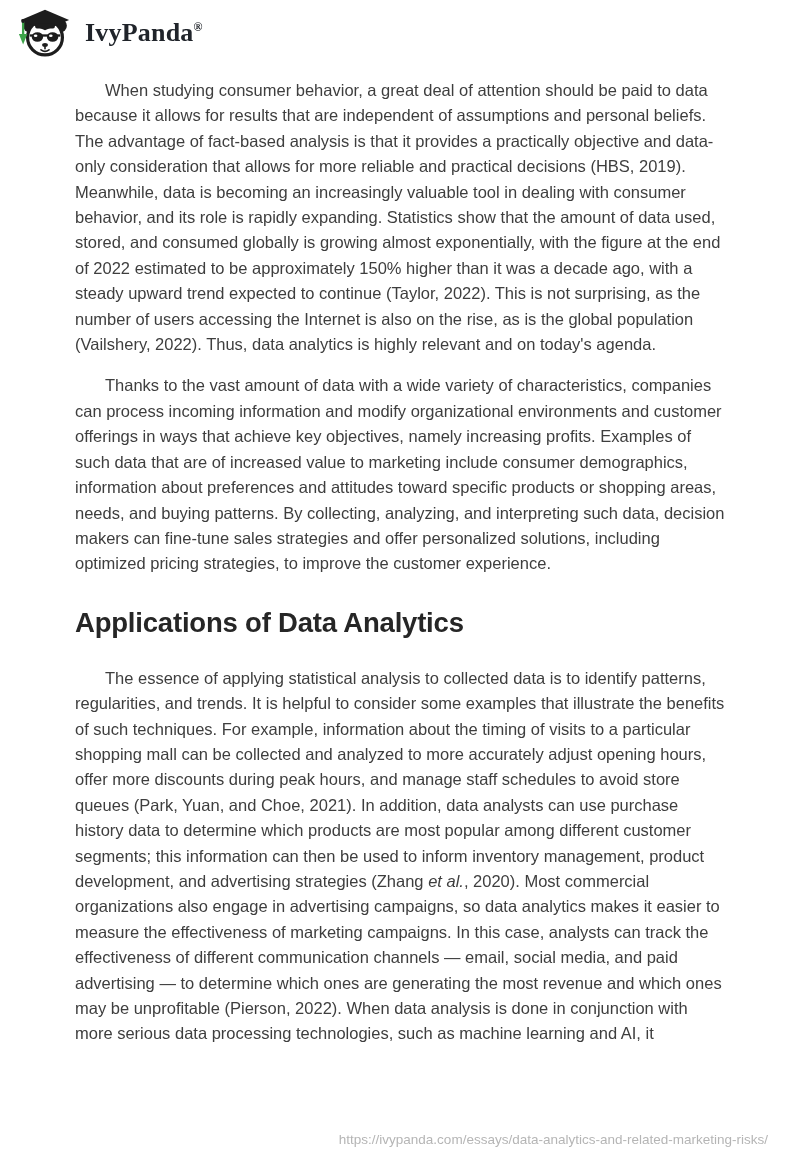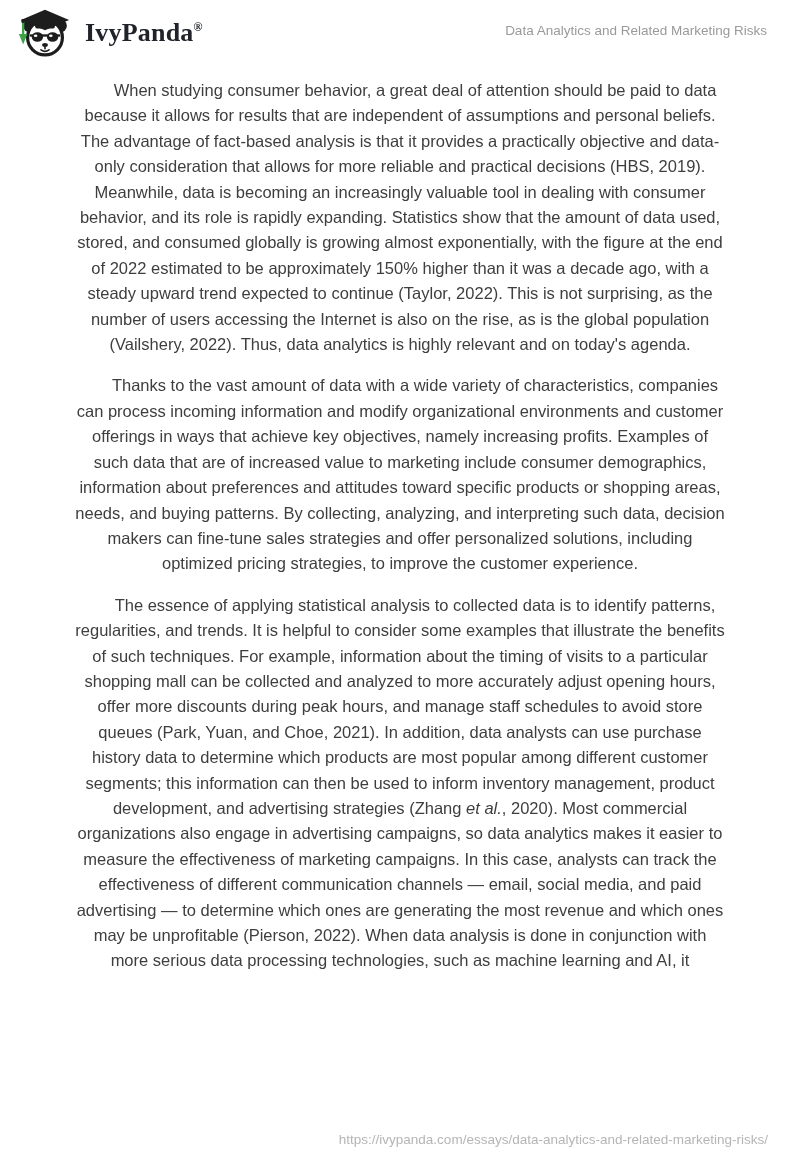--- a/index.html
+++ b/index.html
@@ -65,21 +65,20 @@
     line-height: 33px;
     margin: 0 0 25px 0;
     letter-spacing: -0.2px;
   }
   .content h1.h2 {
     margin: 29px 0 27px 0;
   }
   .content p {
     margin: 4px 0 16px 0;
     text-indent: 30px;
-    text-align: center;
   }
   .content p em {
   }
 
   
   .page-footer {
     position: absolute;
     right: 32px;
     bottom: 13px;
     color: #b5b5b5;
@@ -111,24 +110,24 @@
         <ellipse cx="40.5" cy="32.5" rx="6.4" ry="5.4" fill="#1d1d1d"></ellipse>
         <ellipse cx="21.5" cy="31.2" rx="2" ry="1.4" fill="#ffffff"></ellipse>
         <ellipse cx="38.5" cy="31.2" rx="2" ry="1.4" fill="#ffffff"></ellipse>
 
         <ellipse cx="32" cy="41.5" rx="3.2" ry="2.2" fill="#1d1d1d"></ellipse>
         <path d="M32 43.5 v2.2 M27.5 46.8 q4.5 3.4 9 0" fill="none" stroke="#1d1d1d" stroke-width="1.8" stroke-linecap="round"></path>
       </svg>
     </span>
     <span class="brand-name"><span>IvyPanda</span><sup>®</sup></span>
   </div>
-  <div class="doc-title">Data Analytics and Related Marketing Risks</div>
 </header>
 
 <main class="content">
   <p><span>When studying consumer behavior, a great deal of attention should be paid to data because it allows for results that are independent of assumptions and personal beliefs. The advantage of fact-based analysis is that it provides a practically objective and data-only consideration that allows for more reliable and practical decisions (HBS, 2019). Meanwhile, data is becoming an increasingly valuable tool in dealing with consumer behavior, and its role is rapidly expanding. Statistics show that the amount of data used, stored, and consumed globally is growing almost exponentially, with the figure at the end of 2022 estimated to be approximately 150% higher than it was a decade ago, with a steady upward trend expected to continue (Taylor, 2022). This is not surprising, as the number of users accessing the Internet is also on the rise, as is the global population (Vailshery, 2022). Thus, data analytics is highly relevant and on today's agenda.</span></p>
   <p><span>Thanks to the vast amount of data with a wide variety of characteristics, companies can process incoming information and modify organizational environments and customer offerings in ways that achieve key objectives, namely increasing profits. Examples of such data that are of increased value to marketing include consumer demographics, information about preferences and attitudes toward specific products or shopping areas, needs, and buying patterns. By collecting, analyzing, and interpreting such data, decision makers can fine-tune sales strategies and offer personalized solutions, including optimized pricing strategies, to improve the customer experience.</span></p>
+  <h1 class="h2">Applications of Data Analytics</h1>
   <p><span>The essence of applying statistical analysis to collected data is to identify patterns, regularities, and trends. It is helpful to consider some examples that illustrate the benefits of such techniques. For example, information about the timing of visits to a particular shopping mall can be collected and analyzed to more accurately adjust opening hours, offer more discounts during peak hours, and manage staff schedules to avoid store queues (Park, Yuan, and Choe, 2021). In addition, data analysts can use purchase history data to determine which products are most popular among different customer segments; this information can then be used to inform inventory management, product development, and advertising strategies (Zhang </span><em>et al.</em><span>, 2020). Most commercial organizations also engage in advertising campaigns, so data analytics makes it easier to measure the effectiveness of marketing campaigns. In this case, analysts can track the effectiveness of different communication channels — email, social media, and paid advertising — to determine which ones are generating the most revenue and which ones may be unprofitable (Pierson, 2022). When data analysis is done in conjunction with more serious data processing technologies, such as machine learning and AI, it</span></p>
 </main>
 
 <footer class="page-footer">
   <span>https://ivypanda.com/essays/data-analytics-and-related-marketing-risks/</span>
 </footer>
 
 </body></html>

